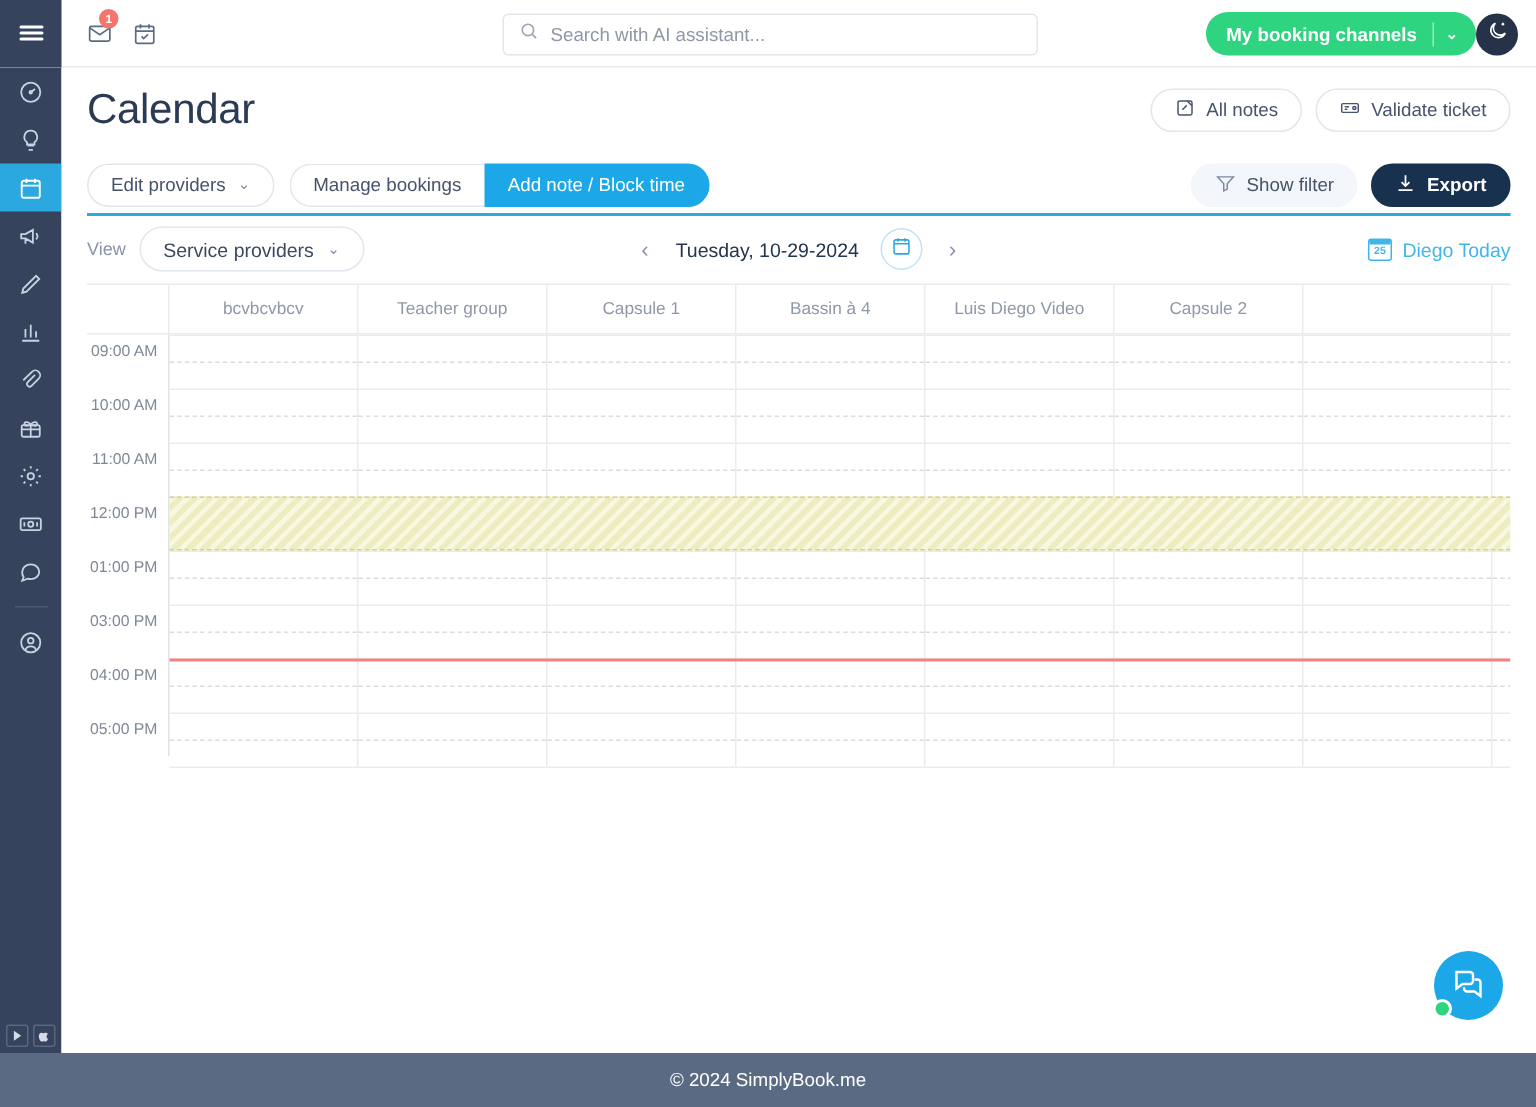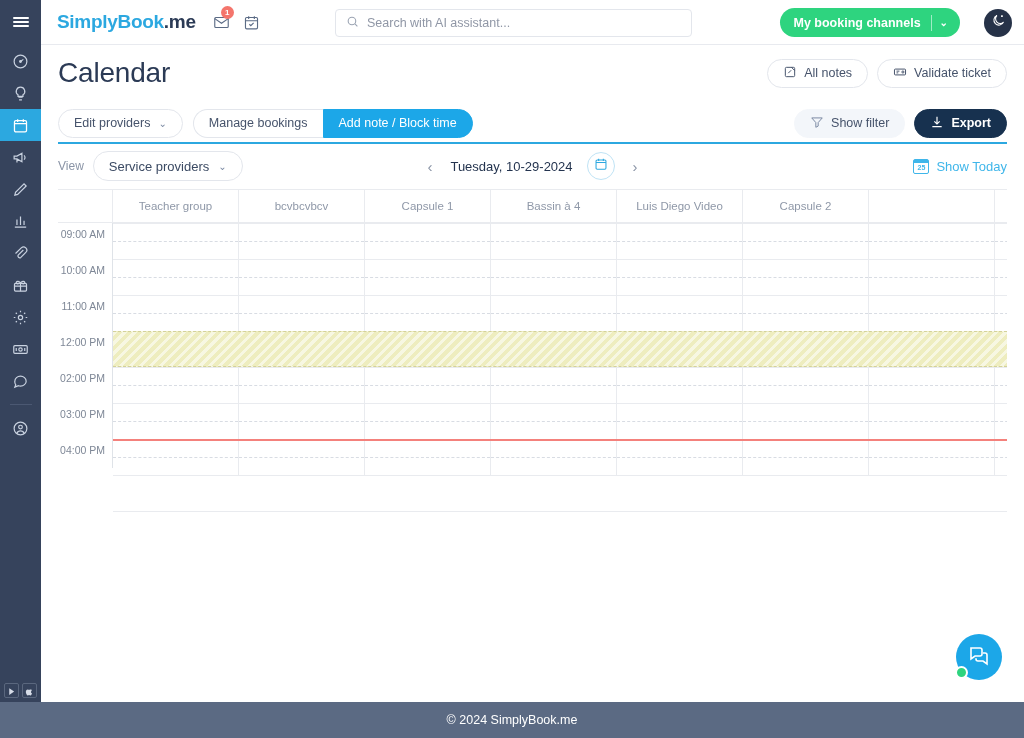--- a/index.html
+++ b/index.html
@@ -69,21 +69,21 @@
     display: flex; align-items: center; padding: 0 10px;
   }
   .search-wrap svg { width: 13px; height: 13px; color: #9aa3b2; flex: 0 0 auto;}
   .search-wrap input {
     border: 0; outline: 0; margin-left: 8px; font-size: 12.5px;
     color: #555f70; width: 100%; font-family: "Liberation Sans", sans-serif;
     background: transparent;
   }
   .search-wrap input::placeholder { color: #9097a6; }
   .topbar-right {
-    position: absolute; right: 12px; top: 8px; display: flex; align-items: center; gap: 24px;
+    position: absolute; right: 12px; top: 8px; display: flex; align-items: center; gap: 0;
   }
   .green-btn {
     height: 29px; background: #2ed47f; border-radius: 15px; color: #fff;
     display: flex; align-items: center; padding: 0 6px 0 14px; font-size: 12.5px;
     font-weight: bold; cursor: pointer; white-space: nowrap;
   }
   .green-btn .divider { width: 1px; height: 16px; background: rgba(255,255,255,.55); margin: 0 8px 0 10px; }
   .green-btn .chev { font-size: 10px; padding-right: 6px; }
   .moon-btn {
     width: 28px; height: 28px; border-radius: 50%; background: #263248;
@@ -352,24 +352,20 @@
     </div>
   </nav>
 
   <header class="topbar">
     <div class="hamburger">
       <div>
           <span></span>
           <span></span>
           <span></span>
         </div>
-    </div>
-    <div class="brand">
-      <span>SimplyBook</span>
-        <span class="dark">.me</span>
     </div>
     <div class="hdr-icons">
       <div class="hdr-ic">
         <svg viewBox="0 0 24 24" fill="none" stroke="currentColor" stroke-width="1.6">
             <rect x="2.5" y="5" width="19" height="14" rx="1.5"></rect>
             <path d="M2.5 6.5L12 13l9.5-6.5"></path>
           </svg>
         <span class="badge">1</span>
       </div>
       <div class="hdr-ic">
@@ -488,29 +484,29 @@
                 <rect x="3.5" y="5" width="17" height="16" rx="2"></rect>
                 <path d="M3.5 9.5h17M8 3v4M16 3v4"></path>
               </svg>
           </span>
         </div>
         <span class="nav-arrow">›</span>
       </div>
 
       <div class="show-today">
         <span class="ic">25</span>
-        <span>Show Today</span>
+        <span>Diego Today</span>
       </div>
     </div>
 
     <div class="cal-wrap">
       <div class="cal-head" id="cal-head">
         <div class="corner"></div>
-      <div class="col">Teacher group</div>
-          <div class="col">bcvbcvbcv</div>
+      <div class="col">bcvbcvbcv</div>
+          <div class="col">Teacher group</div>
           <div class="col">Capsule 1</div>
           <div class="col">Bassin à 4</div>
           <div class="col">Luis Diego Video</div>
           <div class="col">Capsule 2</div>
           <div class="col"></div>
         </div>
       <div class="cal-body" id="cal-body">
           <div class="cal-row">
             <div class="tlabel">09:00 AM</div>
             <div class="cell">
@@ -616,48 +612,48 @@
               <div class="hline-dash" style="top: 18px;"></div>
             </div>
             <div class="cell">
               <div class="hline-dash" style="top: 18px;"></div>
             </div>
             <div class="cell">
               <div class="hline-dash" style="top: 18px;"></div>
             </div>
           </div>
           <div class="hline-solid" style="top: 108px;"></div>
+          <div class="cal-row">
+            <div class="tlabel">01:00 PM</div>
+            <div class="cell">
+              <div class="hline-dash" style="top: 18px;"></div>
+            </div>
+            <div class="cell">
+              <div class="hline-dash" style="top: 18px;"></div>
+            </div>
+            <div class="cell">
+              <div class="hline-dash" style="top: 18px;"></div>
+            </div>
+            <div class="cell">
+              <div class="hline-dash" style="top: 18px;"></div>
+            </div>
+            <div class="cell">
+              <div class="hline-dash" style="top: 18px;"></div>
+            </div>
+            <div class="cell">
+              <div class="hline-dash" style="top: 18px;"></div>
+            </div>
+            <div class="cell">
+              <div class="hline-dash" style="top: 18px;"></div>
+            </div>
+            <div class="cell">
+              <div class="hline-dash" style="top: 18px;"></div>
+            </div>
+          </div>
           <div class="hline-solid" style="top: 144px;"></div>
-          <div class="cal-row">
-            <div class="tlabel">02:00 PM</div>
-            <div class="cell">
-              <div class="hline-dash" style="top: 18px;"></div>
-            </div>
-            <div class="cell">
-              <div class="hline-dash" style="top: 18px;"></div>
-            </div>
-            <div class="cell">
-              <div class="hline-dash" style="top: 18px;"></div>
-            </div>
-            <div class="cell">
-              <div class="hline-dash" style="top: 18px;"></div>
-            </div>
-            <div class="cell">
-              <div class="hline-dash" style="top: 18px;"></div>
-            </div>
-            <div class="cell">
-              <div class="hline-dash" style="top: 18px;"></div>
-            </div>
-            <div class="cell">
-              <div class="hline-dash" style="top: 18px;"></div>
-            </div>
-            <div class="cell">
-              <div class="hline-dash" style="top: 18px;"></div>
-            </div>
-          </div>
           <div class="hline-solid" style="top: 180px;"></div>
           <div class="cal-row">
             <div class="tlabel">03:00 PM</div>
             <div class="cell">
               <div class="hline-dash" style="top: 18px;"></div>
             </div>
             <div class="cell">
               <div class="hline-dash" style="top: 18px;"></div>
             </div>
             <div class="cell">
@@ -701,20 +697,47 @@
               <div class="hline-dash" style="top: 18px;"></div>
             </div>
             <div class="cell">
               <div class="hline-dash" style="top: 18px;"></div>
             </div>
             <div class="cell">
               <div class="hline-dash" style="top: 18px;"></div>
             </div>
           </div>
           <div class="hline-solid" style="top: 252px;"></div>
+          <div class="cal-row">
+            <div class="tlabel">05:00 PM</div>
+            <div class="cell">
+              <div class="hline-dash" style="top: 18px;"></div>
+            </div>
+            <div class="cell">
+              <div class="hline-dash" style="top: 18px;"></div>
+            </div>
+            <div class="cell">
+              <div class="hline-dash" style="top: 18px;"></div>
+            </div>
+            <div class="cell">
+              <div class="hline-dash" style="top: 18px;"></div>
+            </div>
+            <div class="cell">
+              <div class="hline-dash" style="top: 18px;"></div>
+            </div>
+            <div class="cell">
+              <div class="hline-dash" style="top: 18px;"></div>
+            </div>
+            <div class="cell">
+              <div class="hline-dash" style="top: 18px;"></div>
+            </div>
+            <div class="cell">
+              <div class="hline-dash" style="top: 18px;"></div>
+            </div>
+          </div>
           <div class="hline-solid" style="top: 288px;"></div>
           <div class="blocked" style="top: 108px; height: 36px;"></div>
           <div class="nowline" style="top: 216px; background: rgb(244, 129, 124);"></div>
         </div>
     </div>
 
     <div class="fab">
       <span>
         <svg viewBox="0 0 24 24" fill="none" stroke="currentColor" stroke-width="1.6">
             <path d="M4 5h9a2 2 0 012 2v4a2 2 0 01-2 2H8l-4 3V5z"></path>

